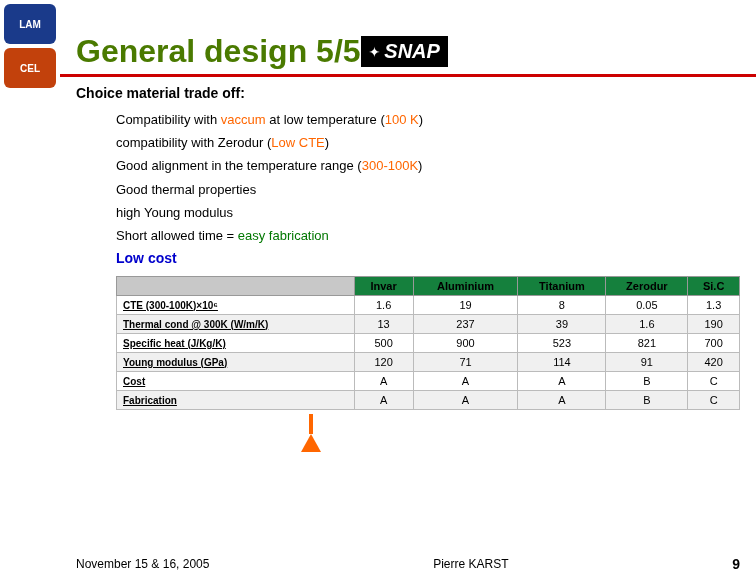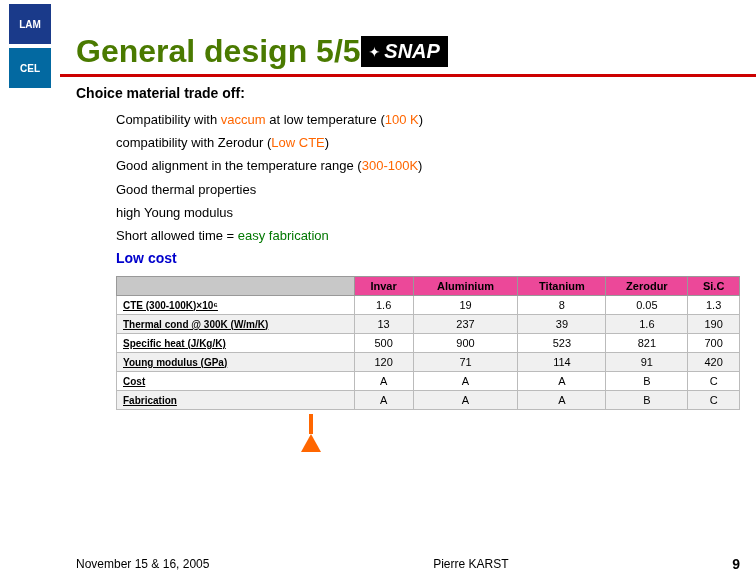--- a/index.html
+++ b/index.html
@@ -52,32 +52,33 @@
       top: 0;
       width: 60px;
       height: 576px;
       display: flex;
       flex-direction: column;
       align-items: center;
       padding-top: 4px;
       gap: 4px;
     }
     .logo-box {
-      width: 42px;
+      width: 52px;
       height: 40px;
       background: #1a3a8a;
       display: flex;
       align-items: center;
       justify-content: center;
       font-size: 10px;
       font-weight: bold;
       color: #fff;
+      border-radius: 6px;
     }
     .logo-box-red {
-      background: #0369a1;
+      background: #c2410c;
     }
 
     
     .main {
       margin-left: 60px;
       padding: 0 16px 8px 16px;
     }
 
     .section-title {
       font-size: 14px;
@@ -106,21 +107,21 @@
       margin-bottom: 10px;
     }
 
     
     .material-table {
       border-collapse: collapse;
       width: 100%;
       font-size: 11px;
     }
     .material-table th {
-      background: #ec4899;
+      background: #15803d;
       border: 1px solid #999;
       padding: 3px 6px;
       text-align: center;
       font-weight: bold;
       color: #000;
     }
     .material-table td {
       border: 1px solid #bbb;
       padding: 3px 6px;
       text-align: center;

